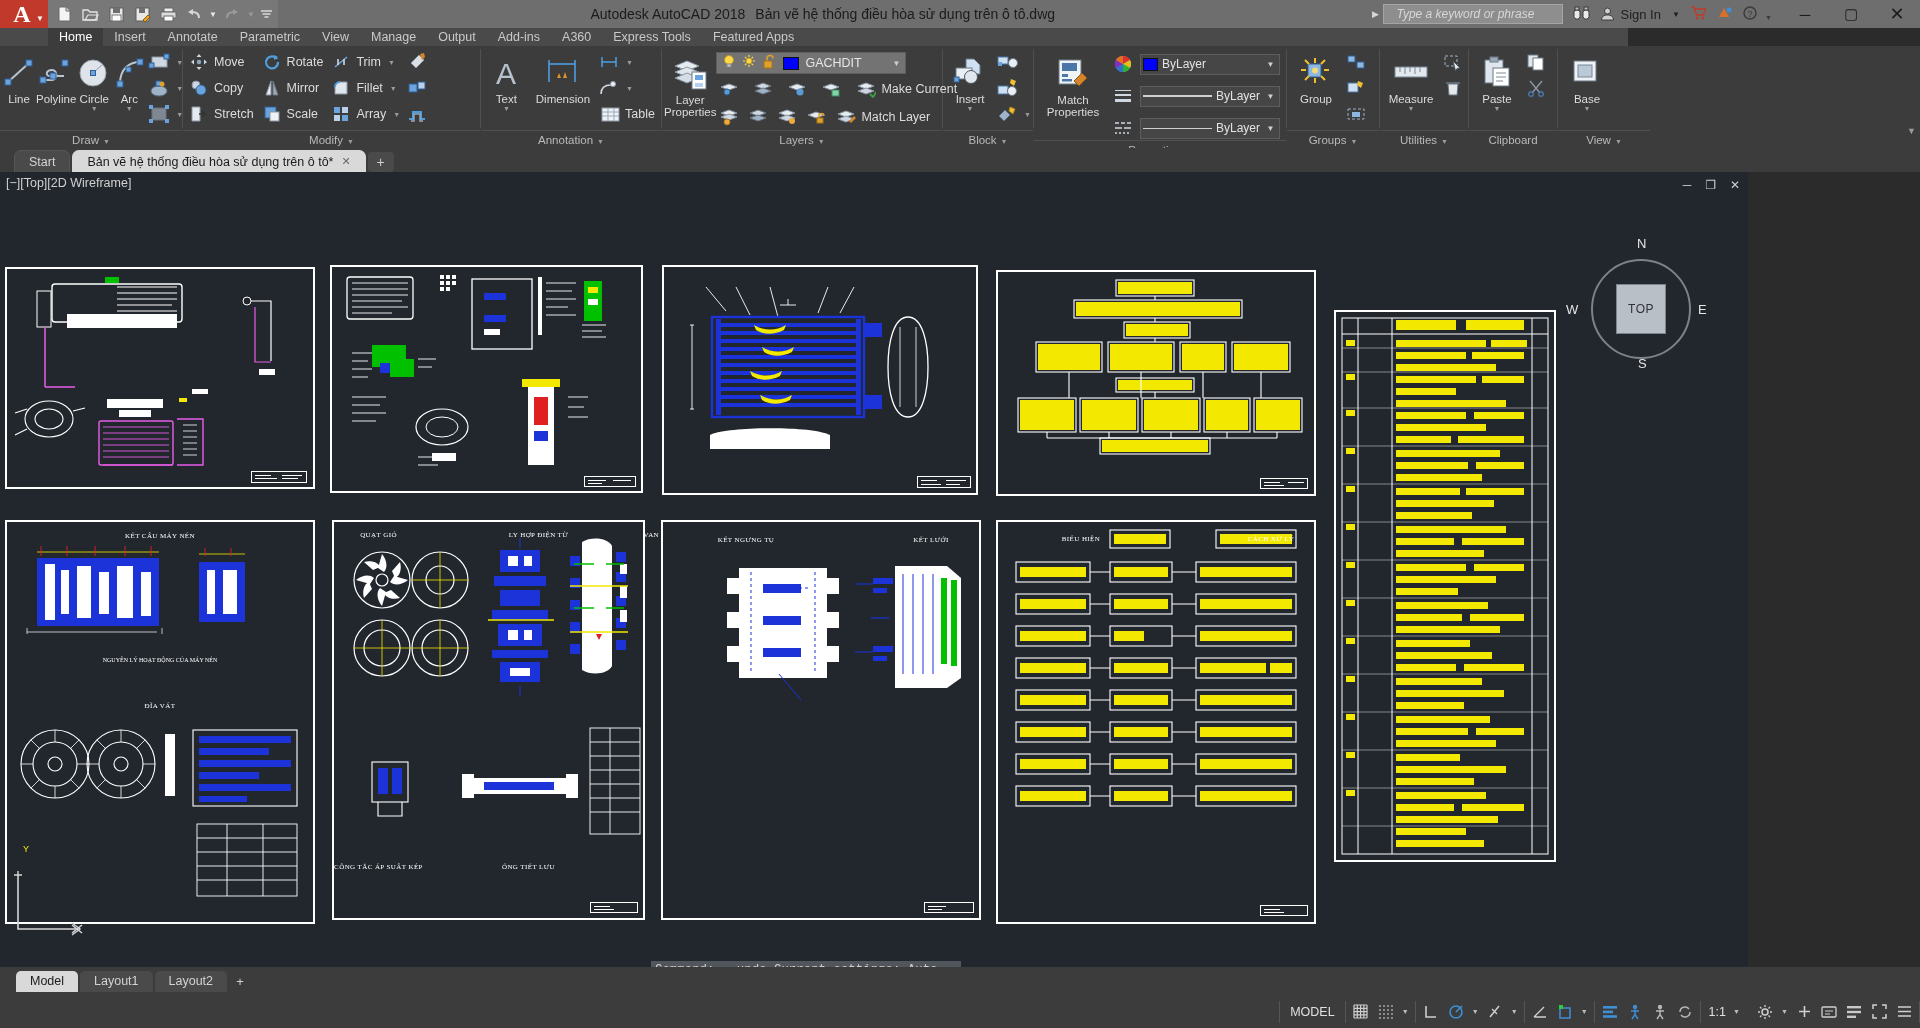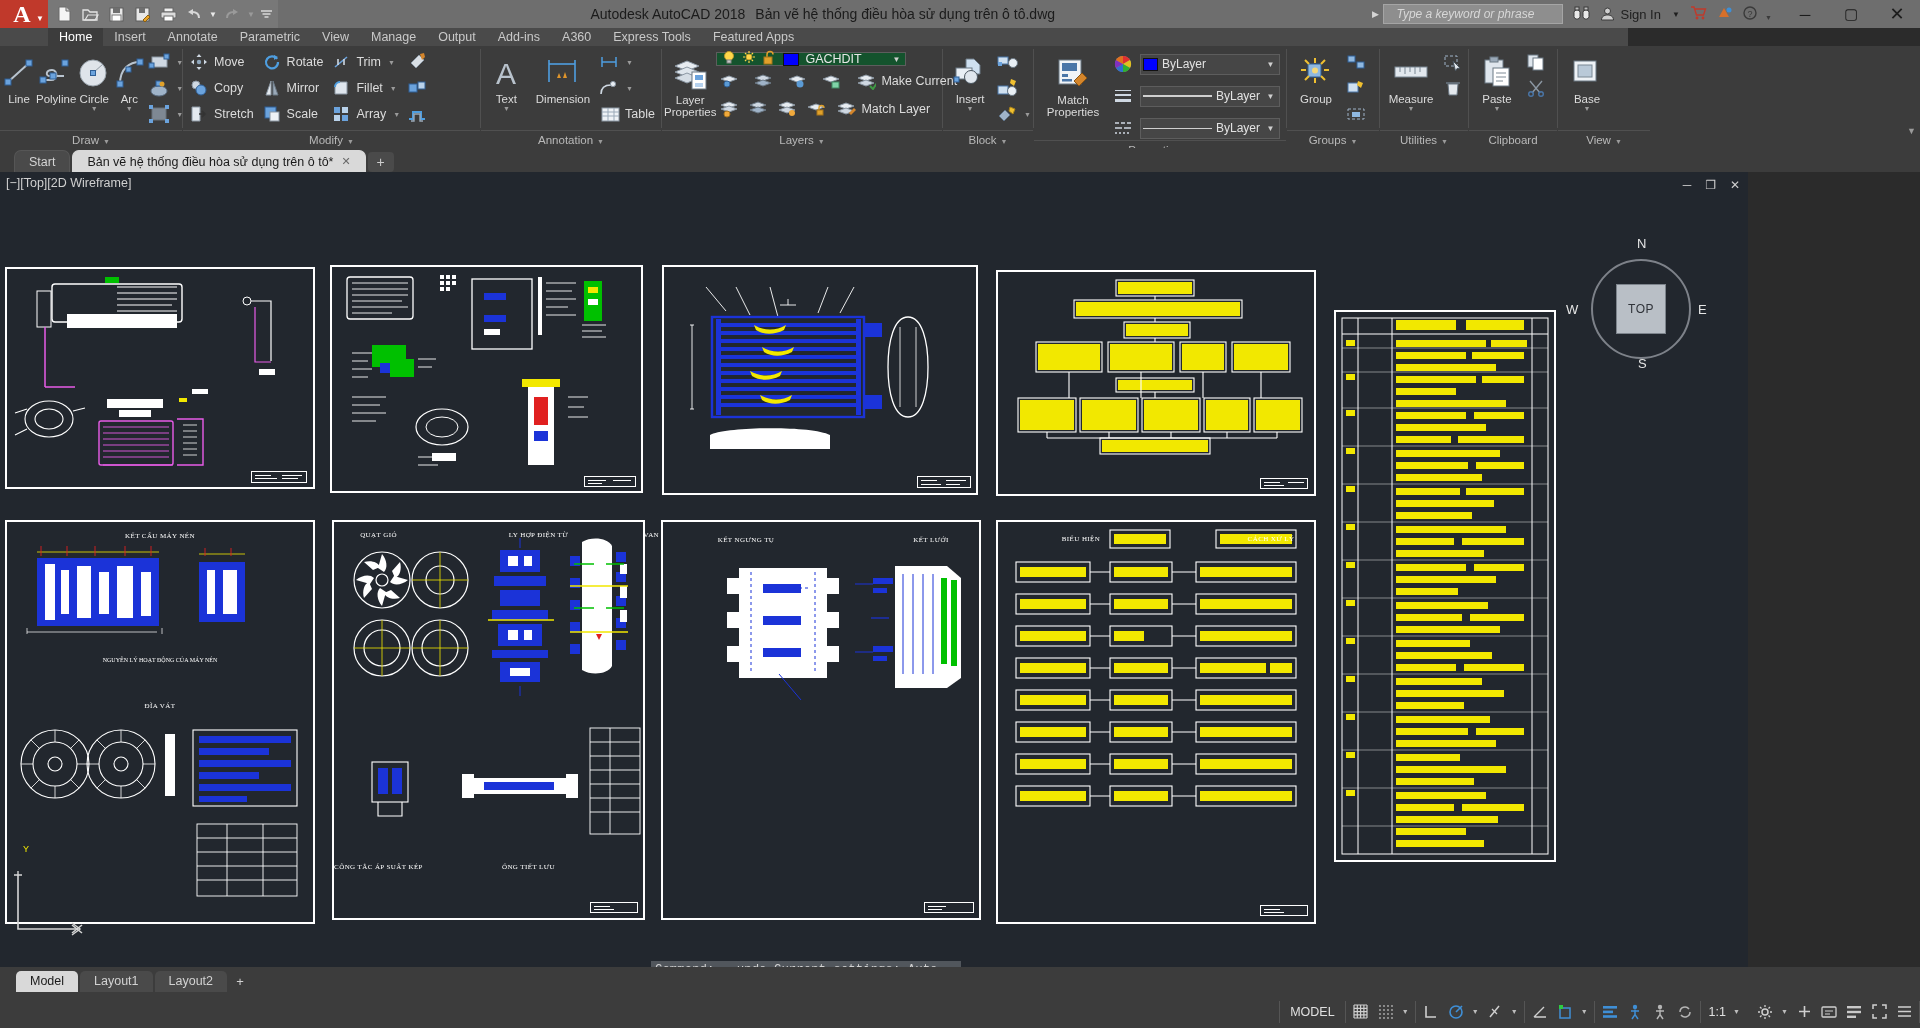--- a/index.html
+++ b/index.html
@@ -96,22 +96,22 @@
     color:#dcdcdc; font-size:12.5px; padding:0 4px; white-space:nowrap;
   }
   .rowbtn .gi { width:20px; display:flex; align-items:center; justify-content:center; }
   .rowbtn .dd { font-size:7px; color:#9b9b9b; margin-left:2px; }
   .colgroup { display:flex; flex-direction:column; }
 
   .minibtn { width:26px; height:26px; display:flex; align-items:center; justify-content:center; }
 
   
   .layer-strip {
-    display:flex; align-items:center; height:14px;
-    border:1px solid #5d5d5d; background:#14532d; padding:0 2px;
+    display:flex; align-items:center; height:22px;
+    border:1px solid #5d5d5d; background:#737373; padding:0 2px;
   }
   .layer-strip .lic { width:20px; text-align:center; font-size:13px; }
   .layer-swatch { width:16px; height:13px; background:#0000ff; border:1px solid #111; margin:0 4px; }
   .layer-name { flex:1; color:#e6e6e6; font-size:12.5px; padding-left:2px; }
   .layer-dd { width:14px; text-align:center; color:#cfcfcf; font-size:8px; }
 
   .prop-row { display:flex; align-items:center; height:24px; gap:4px; }
   .prop-combo {
     width:140px; height:21px; border:1px solid #5d5d5d; background:#464646;
     display:flex; align-items:center; padding:0 2px; gap:4px;

